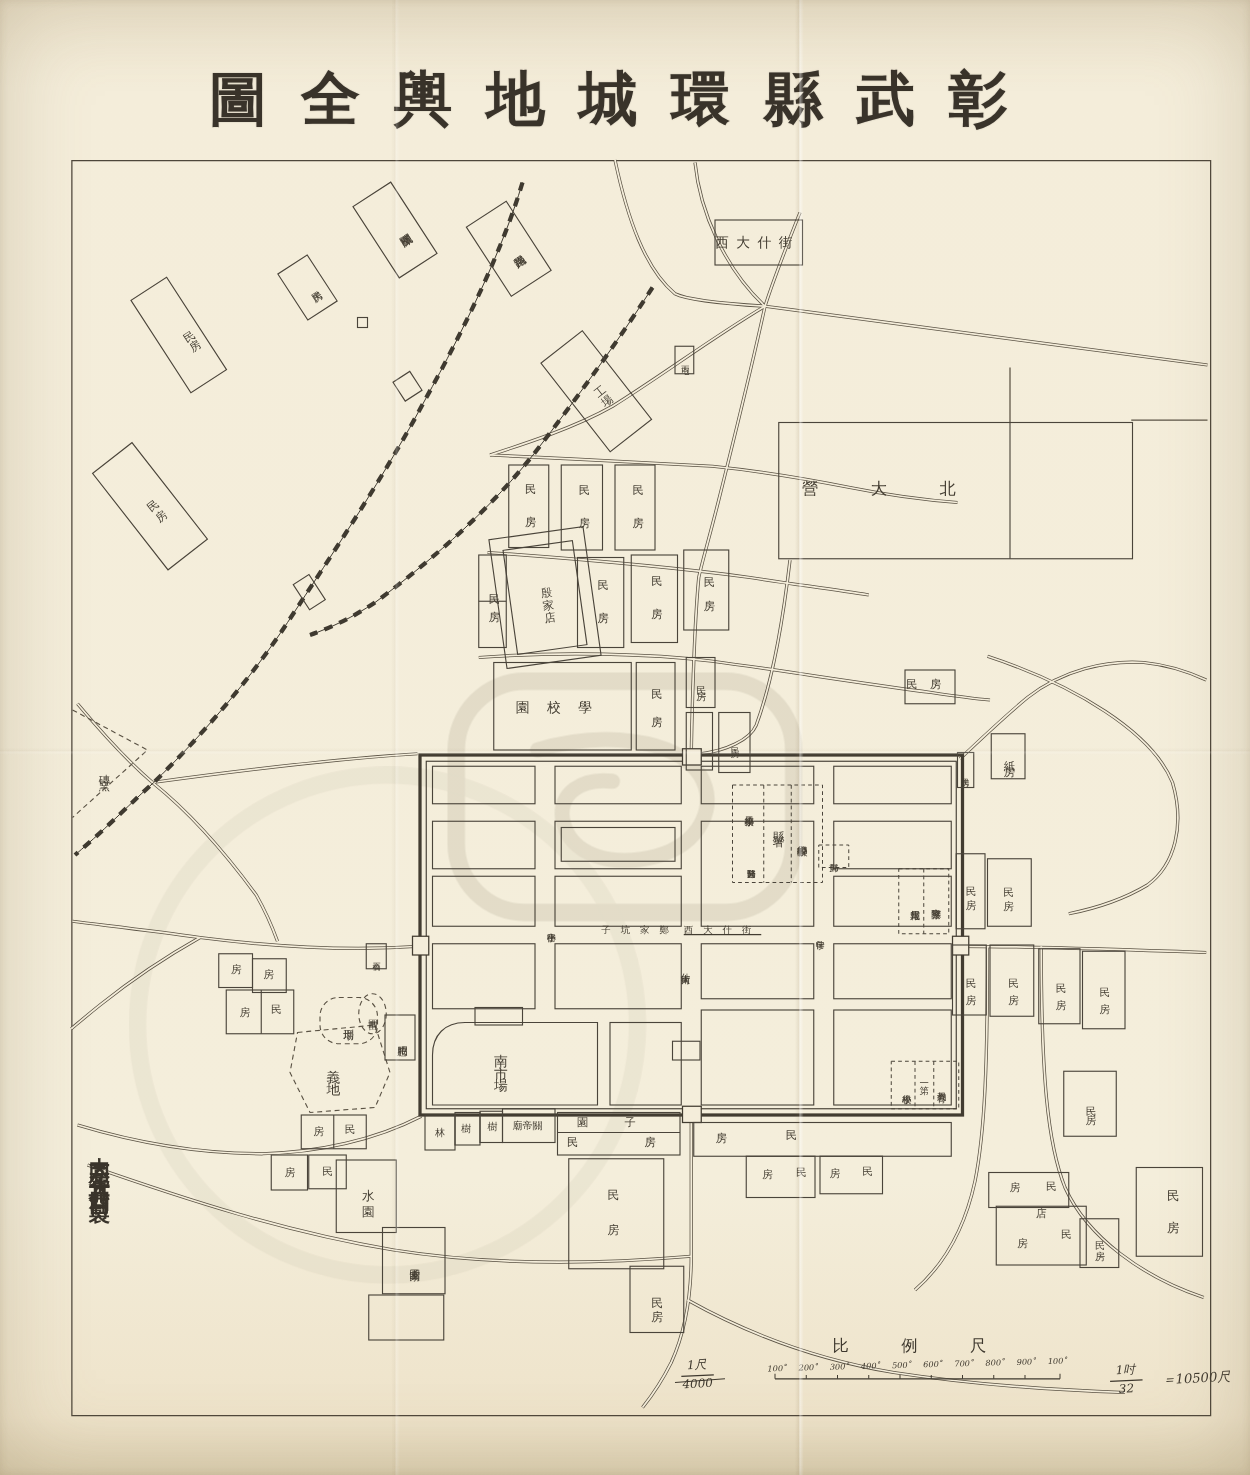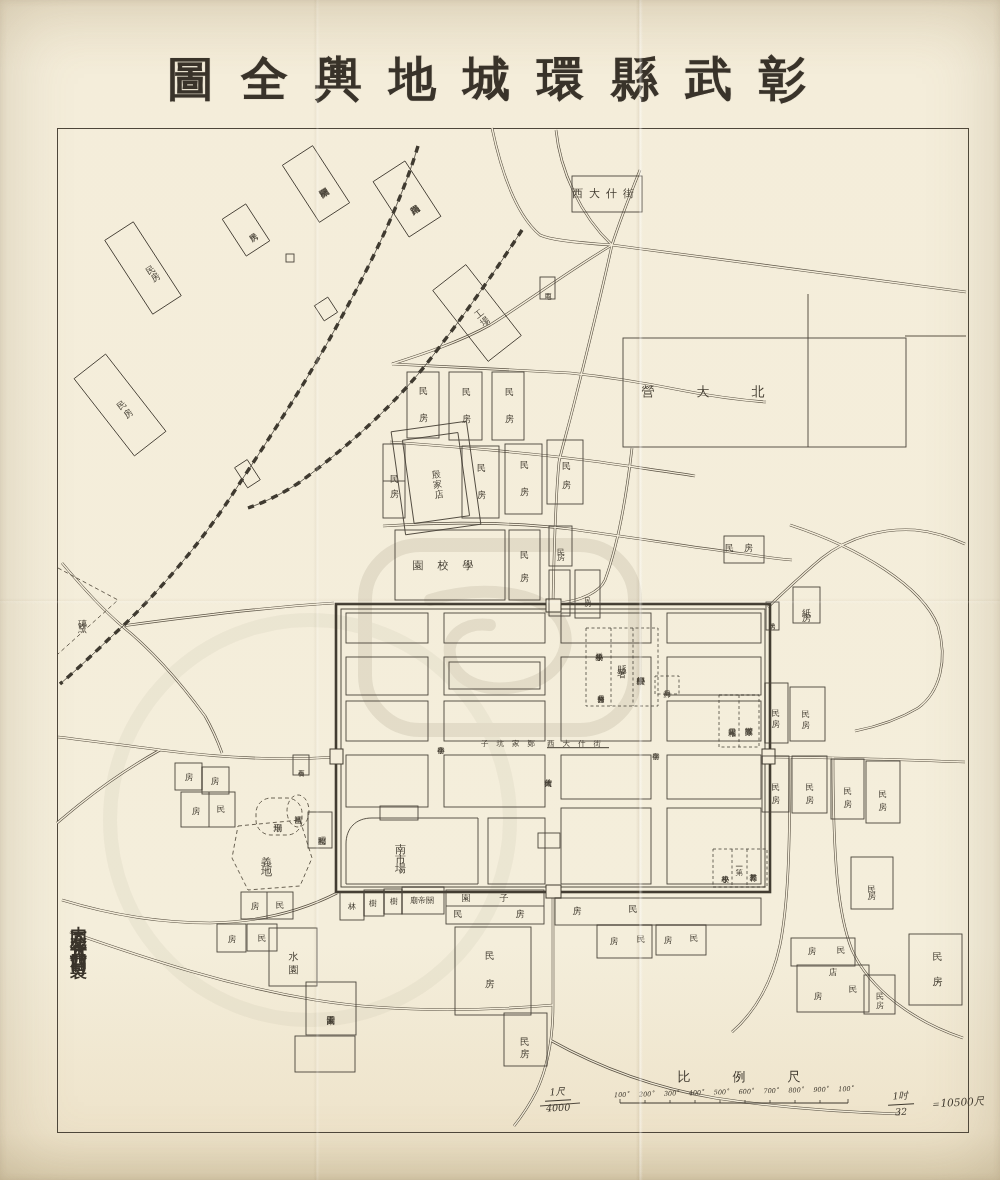--- a/index.html
+++ b/index.html
@@ -20,21 +20,21 @@
   #frame{position:absolute;left:57px;top:128px;width:910px;height:1003px;border:1.3px solid #4d463a;z-index:5;}
   svg.layer{position:absolute;left:0;top:0;z-index:10;}
   #labels-layer{position:absolute;left:0;top:0;width:1000px;height:1180px;z-index:30;pointer-events:none;}
   .map-label{position:absolute;color:#423c31;line-height:1.02;white-space:nowrap;
     font-family:"DejaVu Sans",sans-serif;}
   .map-label.v{writing-mode:vertical-rl;text-orientation:upright;}
   
   .frac{position:absolute;text-align:center;font-family:"DejaVu Serif",serif;font-style:italic;color:#3e382e;z-index:30;transform:rotate(-3deg);}
   .frac .num{display:block;font-size:9.5px;border-bottom:1px solid #3e382e;padding:0 5px 1px;}
   .frac .den{display:block;font-size:9.5px;padding-top:1px;}
-  #scale-heading{position:absolute;left:624px;top:1068px;width:230px;text-align:center;z-index:30;
+  #scale-heading{position:absolute;left:624px;top:1068px;width:230px;text-align:left;z-index:30;
     font-family:"DejaVu Serif",serif;font-size:13px;letter-spacing:42px;color:#3e382e;padding-left:42px;box-sizing:border-box;}
   #scale-ticks{position:absolute;left:614px;top:1088px;width:240px;display:flex;justify-content:space-between;z-index:30;
     font-family:"DejaVu Serif",serif;font-style:italic;font-size:6.5px;color:#3e382e;transform:rotate(-1.5deg);}
   #scale-right{position:absolute;left:930px;top:1096px;z-index:30;font-family:"DejaVu Serif",serif;font-style:italic;
     font-size:10.5px;color:#3e382e;transform:rotate(-3deg);}
 </style>
 </head>
 <body>
 
 <div id="paper">

